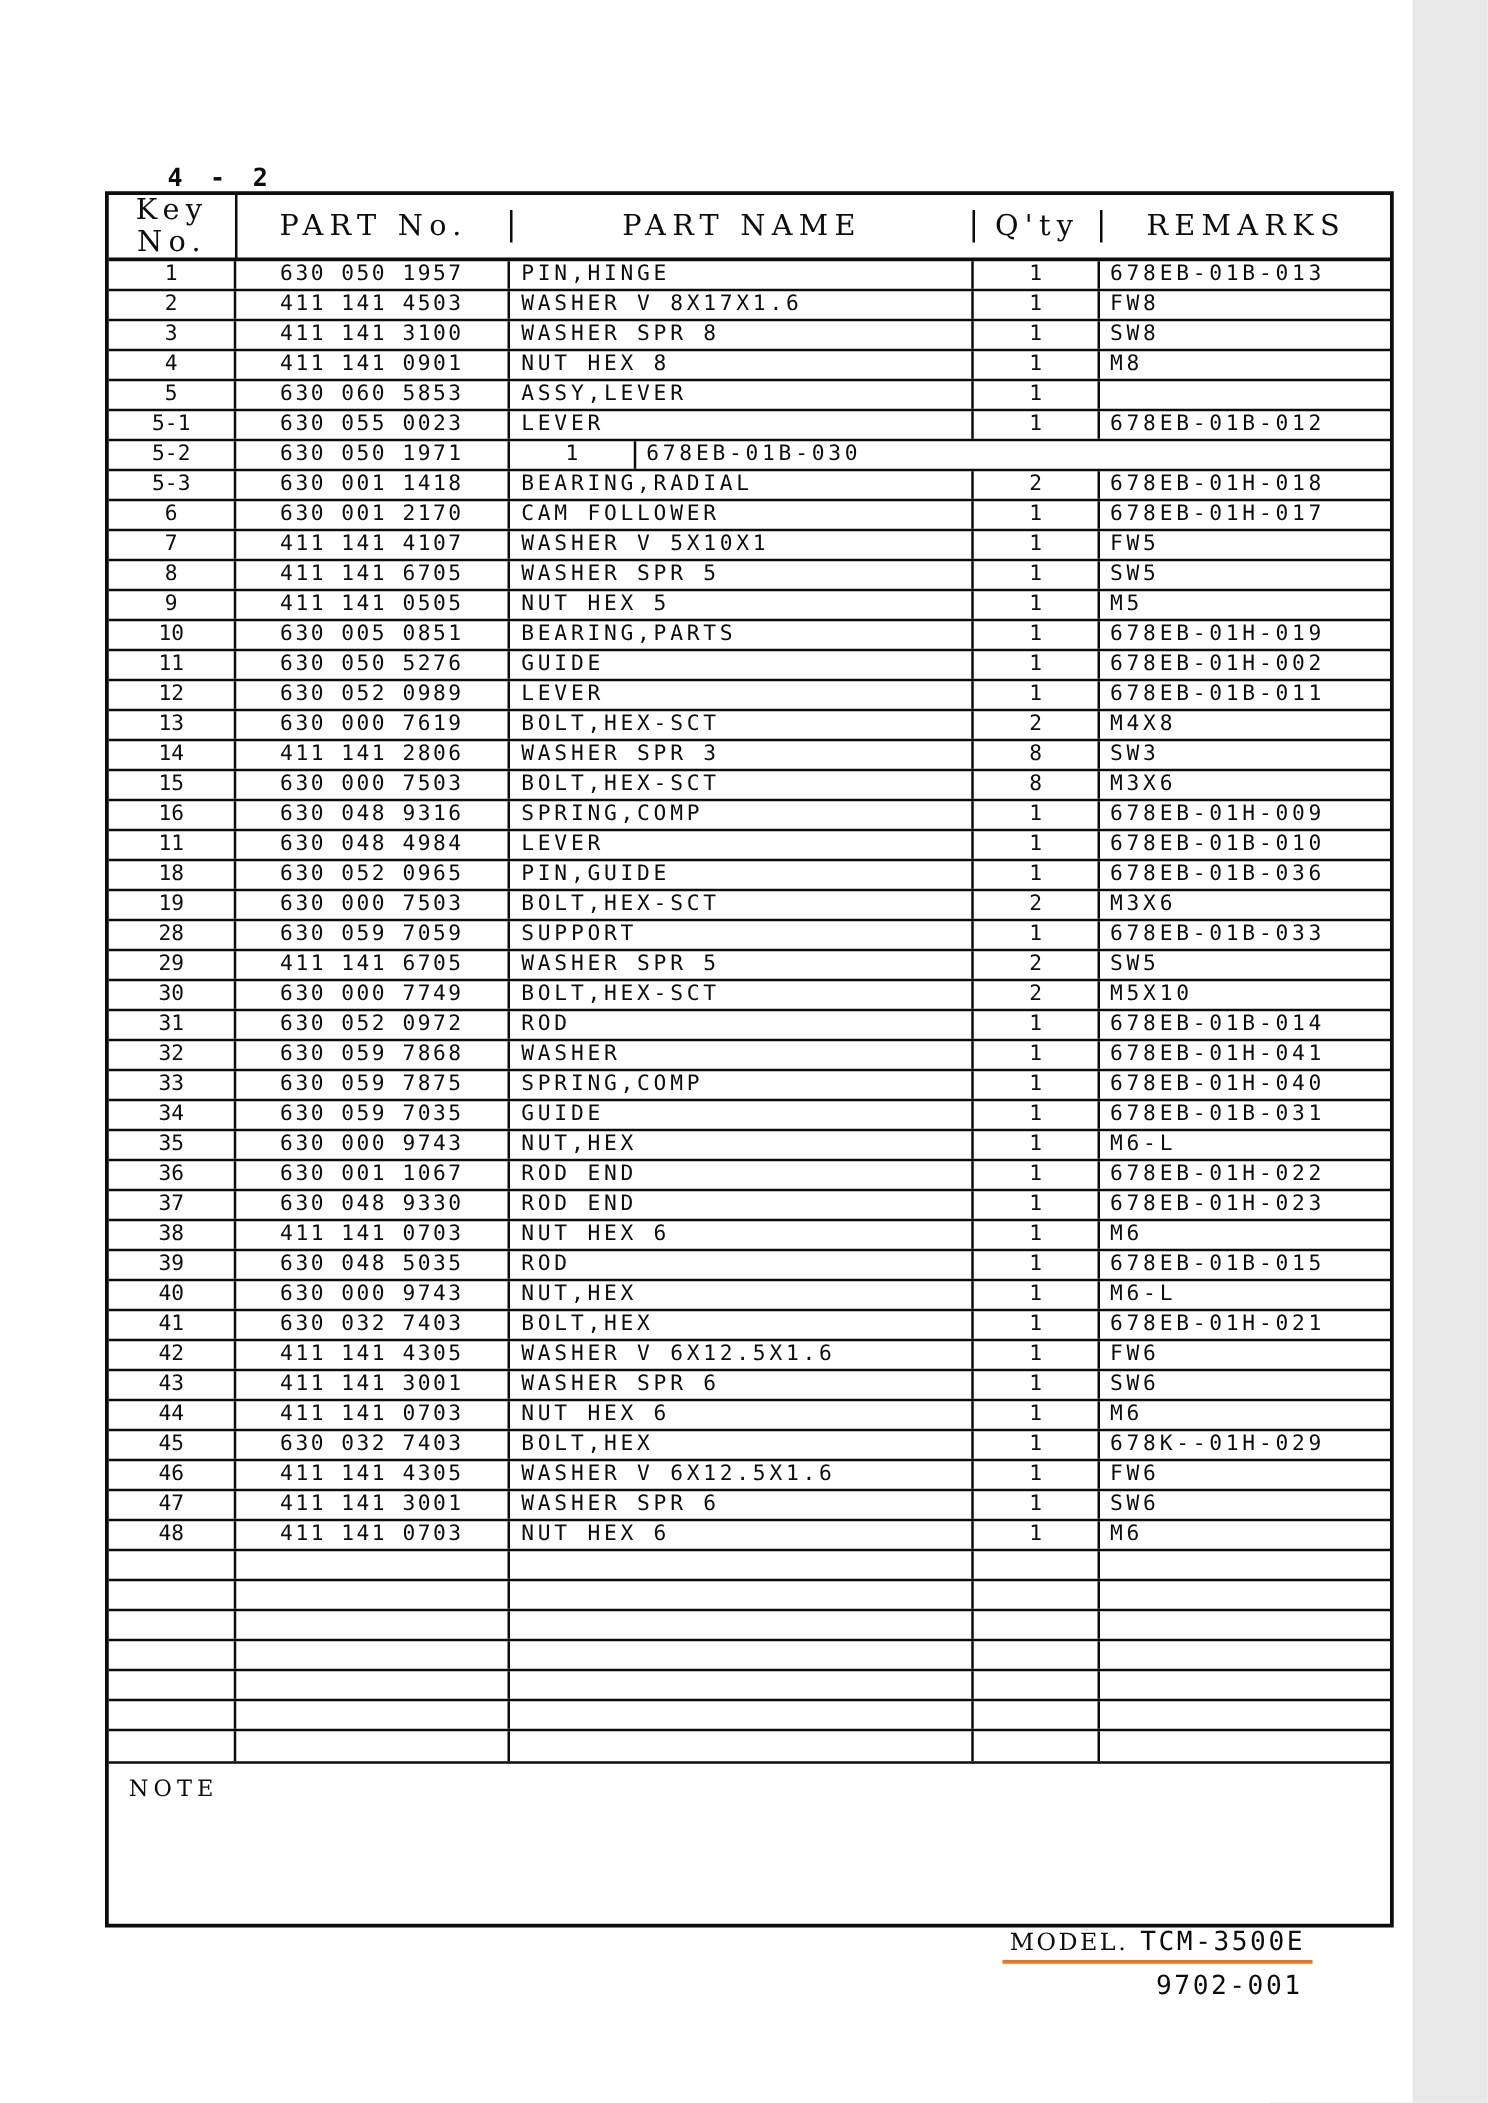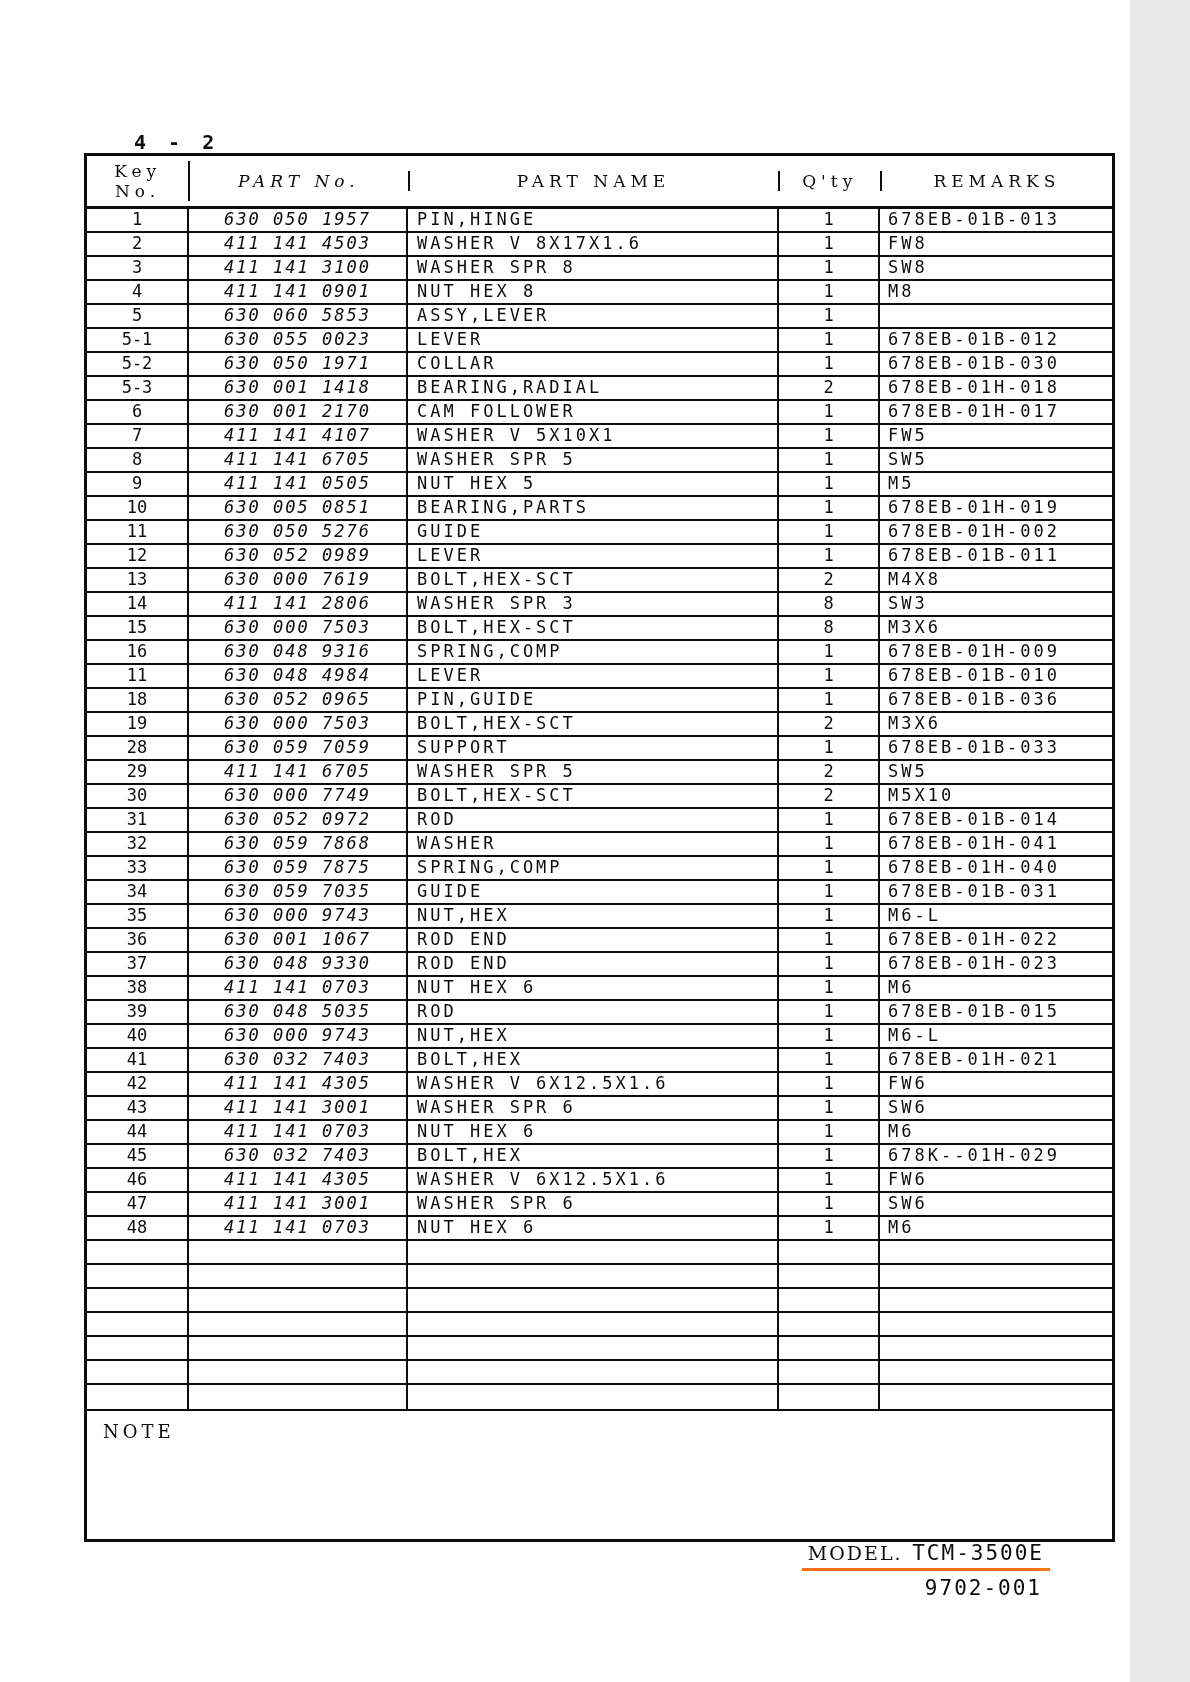--- a/index.html
+++ b/index.html
@@ -13,33 +13,33 @@
     font-family:"DejaVu Sans Mono", monospace;
     font-size:20px;letter-spacing:5px;font-weight:bold;
   }
   .ptable{
     position:absolute;left:84px;top:153px;width:1025px;
     border:3px solid #0d0d0d;box-sizing:content-box;
   }
   .thead{
     display:flex;height:50px;border-bottom:3px solid #0d0d0d;
     align-items:center;
-    font-family:"DejaVu Serif", serif;font-size:17px;letter-spacing:5px;
+    font-family:"DejaVu Serif", serif;font-size:23px;letter-spacing:5px;
   }
   .trow{display:flex;height:24px;border-bottom:2px solid #0d0d0d;box-sizing:border-box;}
   .trow:last-child{border-bottom:none;}
   .cell{
     box-sizing:border-box;border-right:2px solid #0d0d0d;
     overflow:hidden;white-space:nowrap;
     font-family:"DejaVu Sans Mono", monospace;font-size:17px;line-height:21px;
     height:100%;
   }
   .hcell{border-right:2px solid #0d0d0d;text-align:center;height:auto;line-height:normal;}
   .col0{width:102px;}
-  .col1{width:219px;font-style:italic;}
+  .col1{width:219px;}
   .col2{width:371px;}
   .col3{width:101px;}
   .col4{width:232px;border-right:none;}
   .c-key{text-align:center;}
   .c-part{text-align:center;letter-spacing:2px;}
   .c-name{padding-left:9px;letter-spacing:3px;}
   .c-qty{text-align:center;}
   .c-rem{padding-left:8px;letter-spacing:3px;}
   .note-box{
     height:130px;border-top:2px solid #0d0d0d;box-sizing:border-box;
@@ -111,21 +111,20 @@
         <div class="trow">
           <div class="cell col0 c-key">5-1</div>
           <div class="cell col1 c-part">630 055 0023</div>
           <div class="cell col2 c-name">LEVER</div>
           <div class="cell col3 c-qty">1</div>
           <div class="cell col4 c-rem">678EB-01B-012</div>
         </div>
         <div class="trow">
           <div class="cell col0 c-key">5-2</div>
           <div class="cell col1 c-part">630 050 1971</div>
-          <div class="cell col2 c-name">COLLAR</div>
           <div class="cell col3 c-qty">1</div>
           <div class="cell col4 c-rem">678EB-01B-030</div>
         </div>
         <div class="trow">
           <div class="cell col0 c-key">5-3</div>
           <div class="cell col1 c-part">630 001 1418</div>
           <div class="cell col2 c-name">BEARING,RADIAL</div>
           <div class="cell col3 c-qty">2</div>
           <div class="cell col4 c-rem">678EB-01H-018</div>
         </div>

